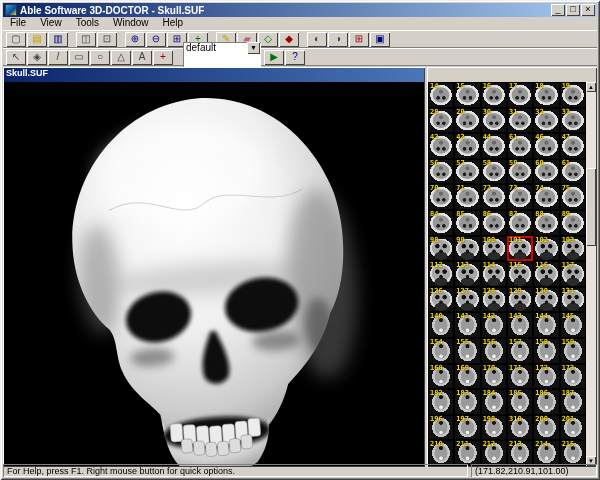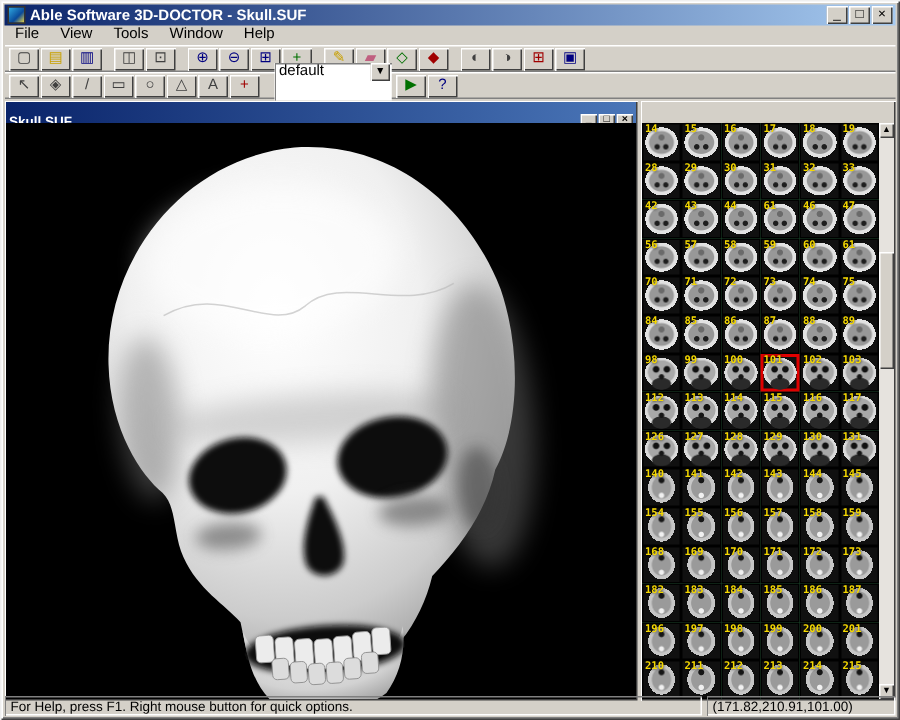--- a/index.html
+++ b/index.html
@@ -28,22 +28,22 @@
   #combo{width:78px;height:30px;background:#fff;display:flex;align-items:flex-start;margin:0 2px;
     box-shadow:inset 1px 1px #808080, inset -1px -1px #fff;font-size:10px;}
   #combo-value{flex:1;padding-left:3px;}
   #combo-arrow{width:13px;height:12px;background:#d4d0c8;margin-right:1px;text-align:center;font-size:7px;line-height:12px;
     box-shadow:inset 1px 1px #fff, inset -1px -1px #404040;}
   
   .child{position:absolute;top:67px;height:400px;background:#d4d0c8;
     box-shadow:inset 1px 1px #fff, inset -1px -1px #404040;}
   #win-render{left:3px;width:422px;}
   #win-slices{left:427px;width:170px;}
-  .child-title{position:absolute;left:1px;top:1px;right:1px;height:25px;display:flex;align-items:center;gap:2px;
-    background:linear-gradient(90deg,#0a246a,#4a76b8);color:#fff;font-size:9px;font-weight:bold;padding:0 2px;}
+  .child-title{position:absolute;left:1px;top:1px;right:1px;height:25px;display:flex;gap:2px;
+    background:linear-gradient(90deg,#0a246a,#4a76b8);color:#fff;font-size:9px;font-weight:bold;padding:0 2px;flex-direction:column;}
   .child-title .spacer{flex:1;}
   #render-area{position:absolute;left:1px;right:1px;top:15px;bottom:1px;background:#000;overflow:hidden;}
   #slice-grid{position:absolute;left:1px;top:15px;right:11px;bottom:1px;background:#22c55e;
     display:grid;grid-template-columns:repeat(6,1fr);grid-template-rows:repeat(15,1fr);}
   .cell{position:relative;background:#101010;box-shadow:inset 0 0 0 1px #000;}
   .blob{position:absolute;inset:1px;border-radius:50%/52%;}
   .brain{background:
     radial-gradient(circle at 38% 62%, #1e1e1e 0 7%, transparent 10%),
     radial-gradient(circle at 62% 62%, #1e1e1e 0 7%, transparent 10%),
     radial-gradient(circle at 50% 36%, #6a6a6a 0 9%, transparent 12%),
@@ -592,21 +592,21 @@
         <div class="cell">
           <div class="blob neck"></div>
           <span class="num">197</span>
         </div>
         <div class="cell">
           <div class="blob neck"></div>
           <span class="num">198</span>
         </div>
         <div class="cell">
           <div class="blob neck"></div>
-          <span class="num">199</span>
+          <span class="num">310</span>
         </div>
         <div class="cell">
           <div class="blob neck"></div>
           <span class="num">200</span>
         </div>
         <div class="cell">
           <div class="blob neck"></div>
           <span class="num">201</span>
         </div>
         <div class="cell">

